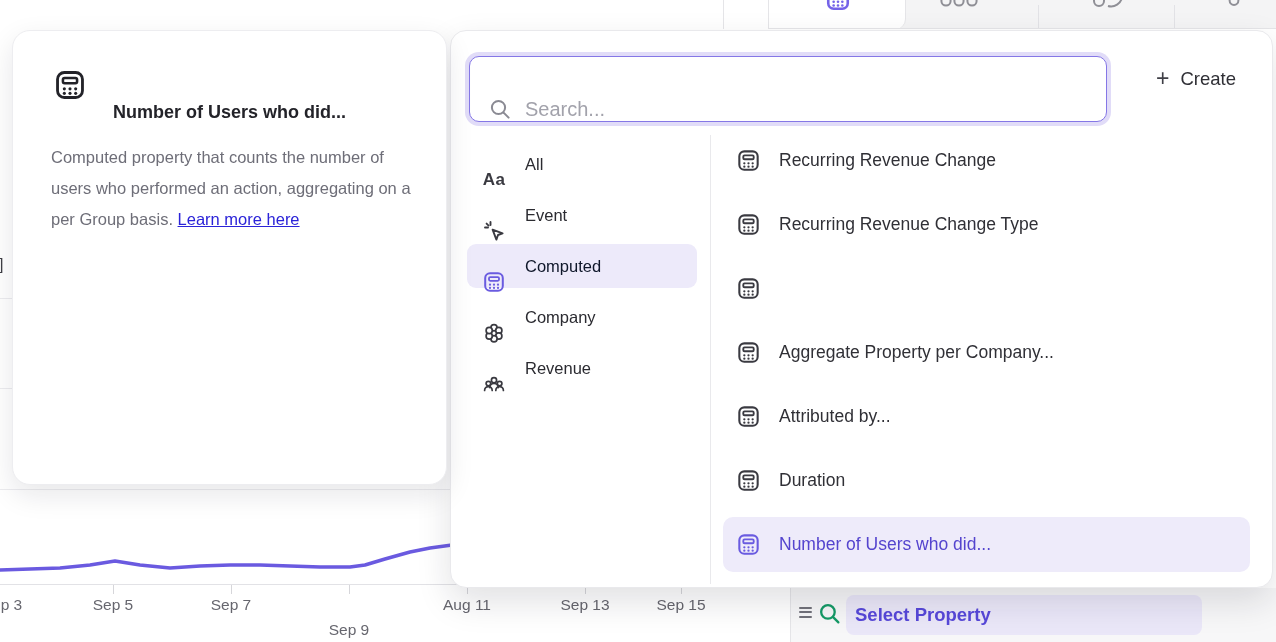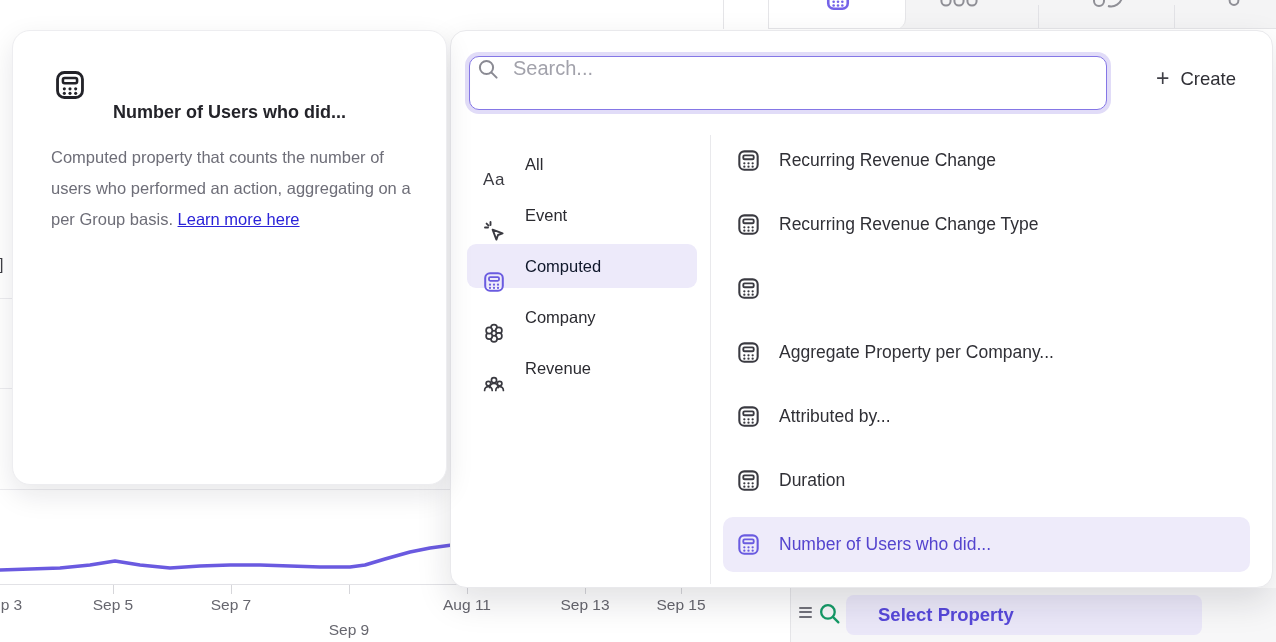--- a/index.html
+++ b/index.html
@@ -27,51 +27,51 @@
   .x-tick { position:absolute; top:585px; width:1px; height:9px; background:#d6d6da; }
   .x-label { position:absolute; top:596px; width:70px; text-align:center; font-size:15.5px; color:#66666e; }
 
   
   .bottom-panel { position:absolute; left:790px; top:588px; width:486px; height:54px;
                   background:#f7f7f8; border-left:1px solid #e5e5e8; }
   .hamburger { position:absolute; left:8px; top:19px; width:13px; height:11px; }
   .hamburger span { display:block; height:1.7px; background:#71717a; margin-bottom:2.8px; border-radius:1px; }
   .green-search { position:absolute; left:26px; top:13px; }
   .select-pill { position:absolute; left:55px; top:7px; width:356px; height:40px; background:#eae7f8;
-                 border-radius:8px; display:flex; align-items:center; padding-left:32px; }
+                 border-radius:8px; display:flex; align-items:center; padding-left:9px; }
   .select-pill span { font-size:18.5px; font-weight:600; color:#5748d9; }
 
   
   .card { position:absolute; left:12px; top:30px; width:435px; height:455px; background:#fff;
           border-radius:18px; border:1px solid #ededf0;
           box-shadow:0 10px 28px rgba(20,20,35,0.10); z-index:3; }
   .card-icon { position:absolute; left:40px; top:37px; }
   .card-title { position:absolute; left:100px; top:71px; font-size:18px; font-weight:700; color:#232329; }
   .card-desc { position:absolute; left:38px; top:111px; width:372px; font-size:16.5px; line-height:31px; color:#6e6e78; }
   .card-desc a { color:#2b23d8; text-decoration:underline; }
 
   
   .popup { position:absolute; left:450px; top:30px; width:823px; height:558px; background:#fff;
            border-radius:16px; border:1px solid #e9e9ec;
            box-shadow:0 14px 34px rgba(20,20,35,0.13); z-index:2; }
-  .search-box { position:absolute; left:18px; top:25px; width:638px; height:54px; background:#fff;
+  .search-box { position:absolute; left:18px; top:25px; width:638px; height:66px; background:#fff;
                 border:1.5px solid #8577e6; border-radius:10px; box-shadow:0 0 0 4px #e1dcf8;
-                display:flex; align-items:flex-start; padding-left:6px; }
+                display:flex; align-items:flex-end; padding-left:18px; }
   .search-box input { border:none; outline:none; flex:1; font-size:20px; color:#232329;
                       margin-left:13px; font-family:"Liberation Sans", sans-serif; background:transparent; }
   .search-box input::placeholder { color:#a2a2ab; }
   .create-btn { position:absolute; right:36px; top:36px; display:flex; align-items:center; gap:11px;
                 font-size:18.5px; font-weight:500; color:#2f2f35; cursor:pointer; }
   .create-btn .plus { font-size:23px; font-weight:400; color:#3f3f46; line-height:1; }
 
   .cat-col { position:absolute; left:16px; top:111px; width:230px; }
   .cat-row { display:flex; align-items:center; height:44px; margin-bottom:7px; border-radius:9px;
              padding-left:15px; gap:19px; color:#2b2b31; font-size:16.5px; font-weight:500; }
   .cat-row .cicon { width:24px; height:24px; display:flex; align-items:center; justify-content:center;
-                    color:#3a3a41; font-weight:400;margin-top:31px; }
+                    color:#3a3a41; font-weight:700;margin-top:31px; }
   .cat-row.selected { background:#edeafa; color:#0f172a; }
   .cat-row.selected .cicon { color:#6a5be0; }
   .aa-glyph { font-size:17px; font-weight:500; letter-spacing:0.5px; }
 
   .vdivider { position:absolute; left:259px; top:104px; bottom:3px; width:1px; background:#e9e9ec; }
 
   .item-col { position:absolute; left:272px; top:102px; width:527px; }
   .item-row { display:flex; align-items:center; height:55px; margin-bottom:9px; border-radius:10px;
               padding-left:13px; gap:18px; color:#303036; font-size:17.5px; font-weight:500; }
   .item-row .iicon { width:25px; height:25px; color:#3a3a41; flex:0 0 25px; }

